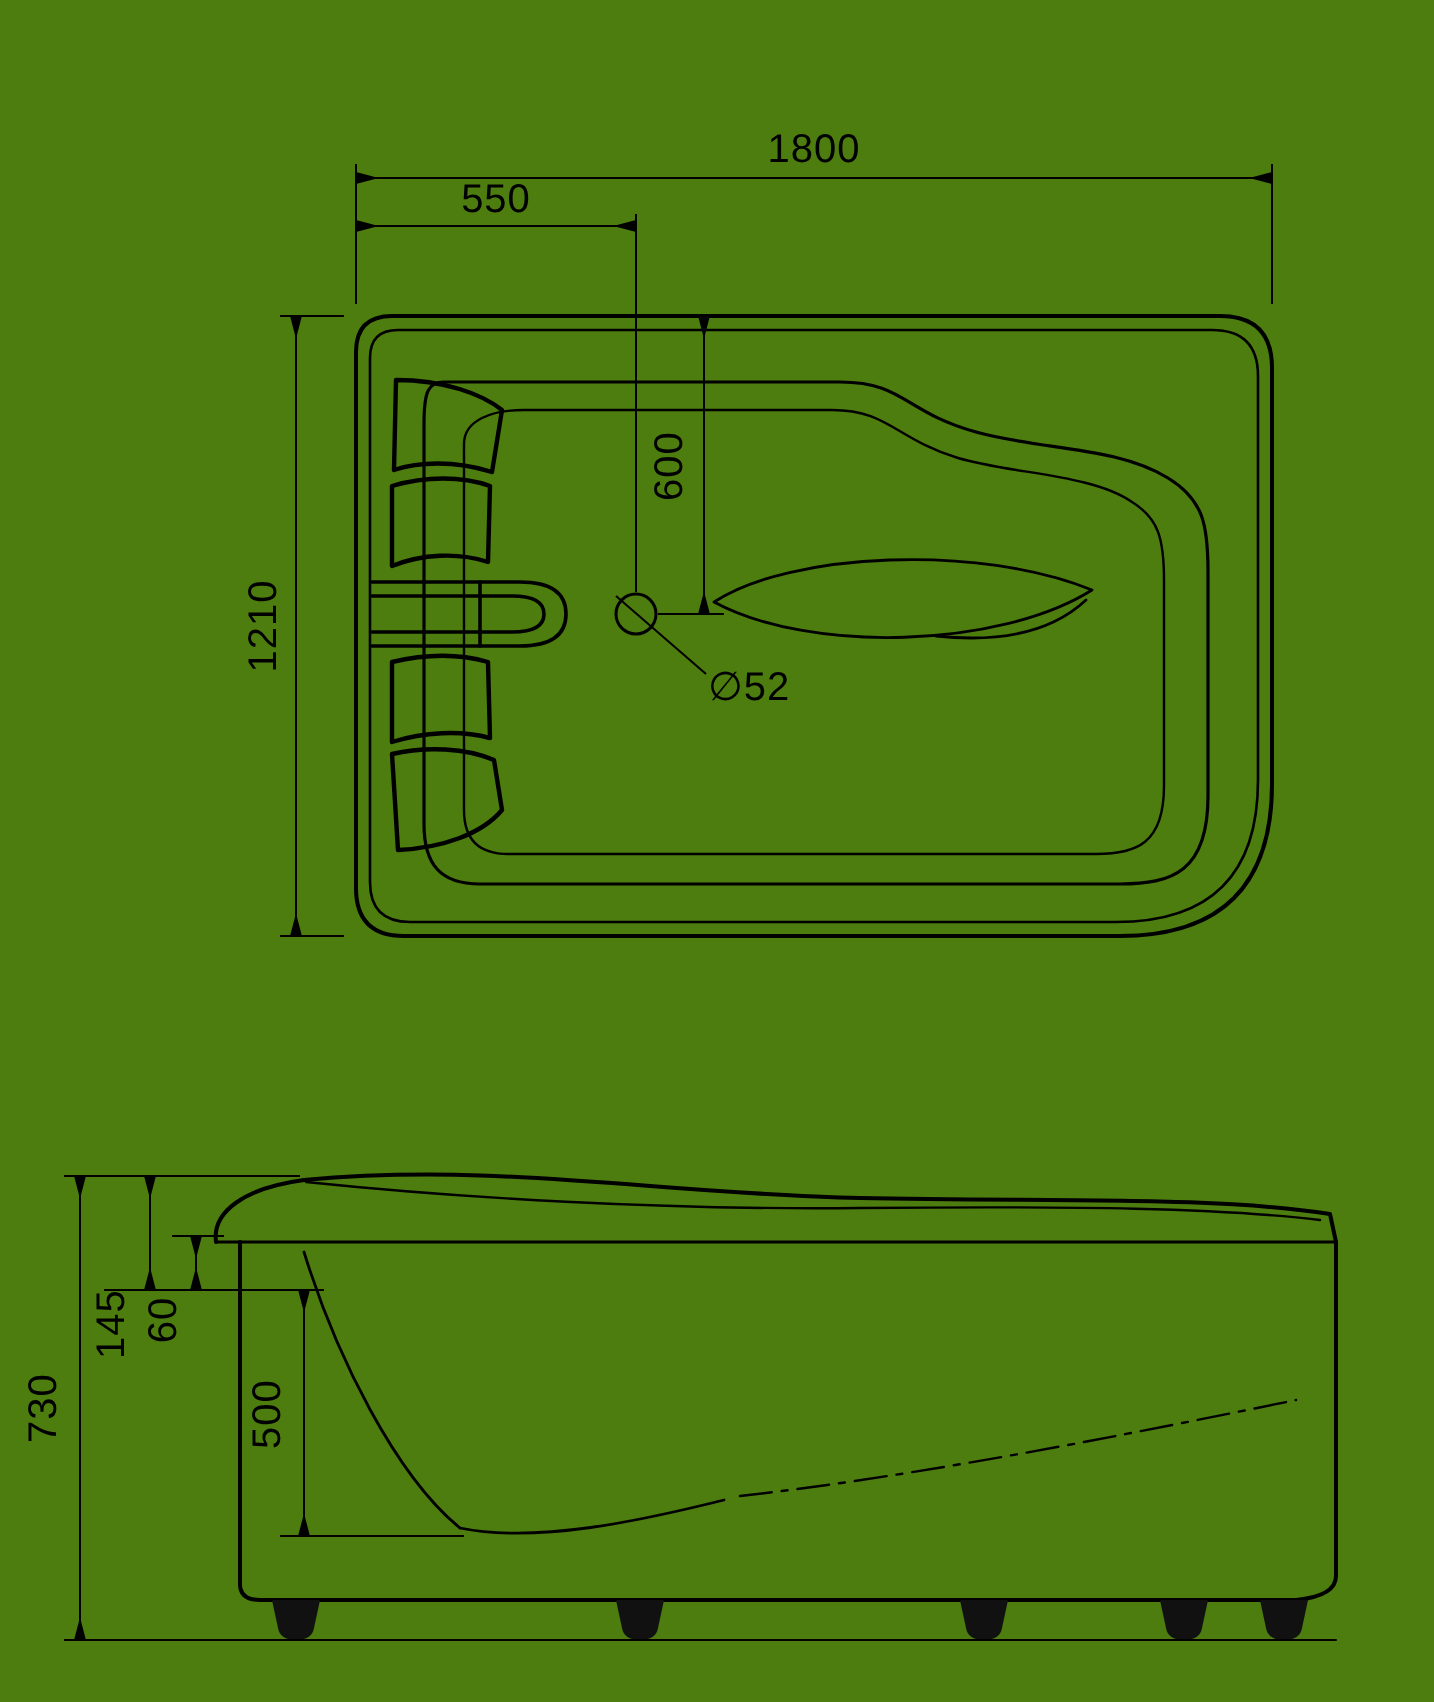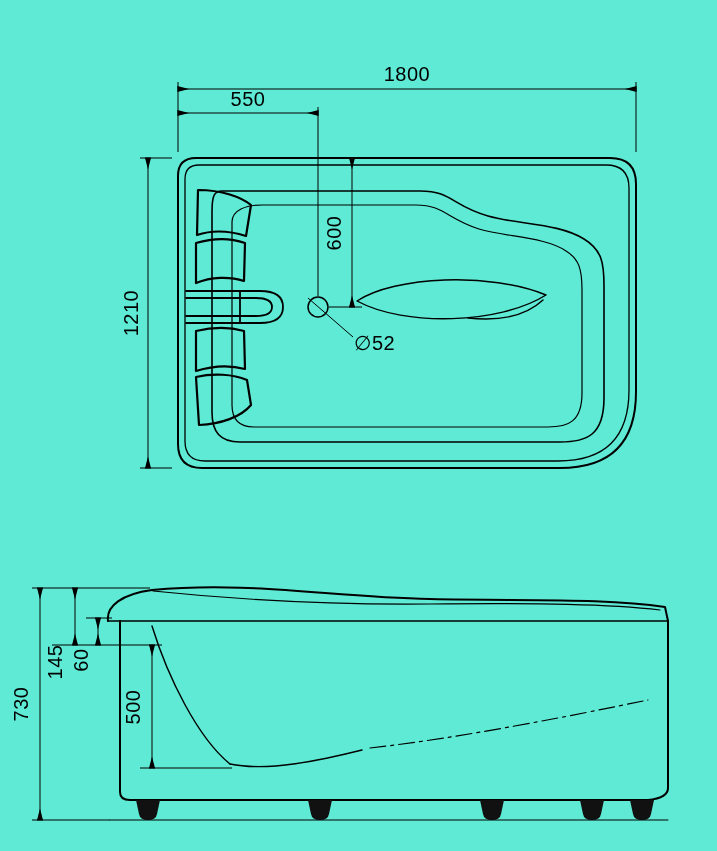--- a/index.html
+++ b/index.html
@@ -4,21 +4,21 @@
 <style>
   html, body {
     margin: 0;
     padding: 0;
     background: #ffffff;
   }
   .canvas {
     position: relative;
     width: 717px;
     height: 851px;
-    background: #5eead4;
+    background: #4d7c0f;
     overflow: hidden;
   }
   svg { display: block; }
   .dim-text {
     font-family: "Liberation Sans", "DejaVu Sans", sans-serif;
     font-size: 20px;
     fill: #000000;
     letter-spacing: 0.5px;
   }
 </style>

